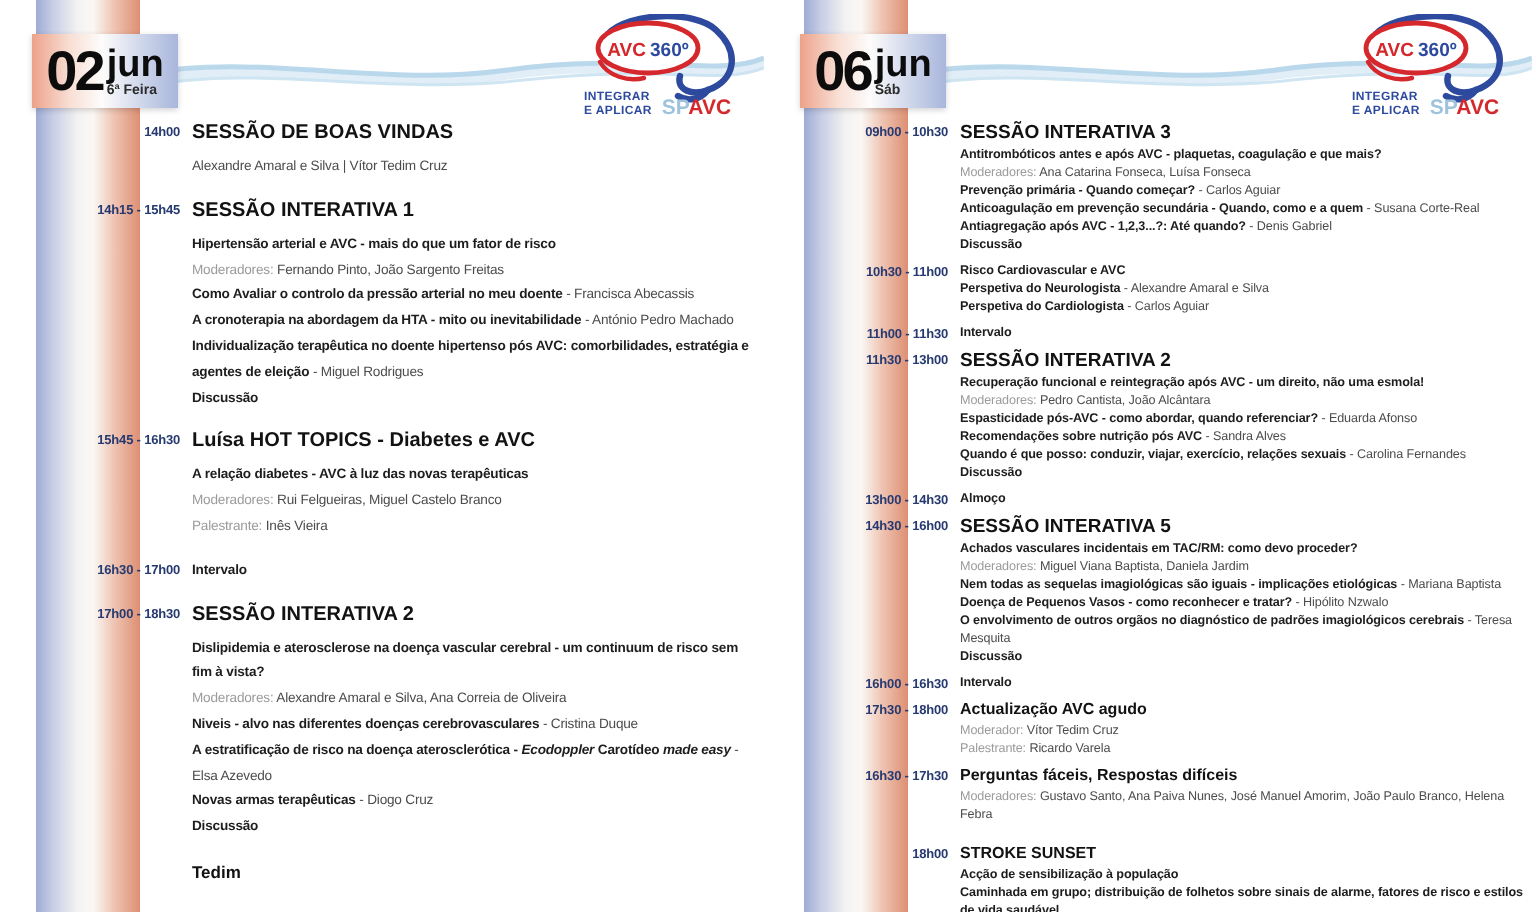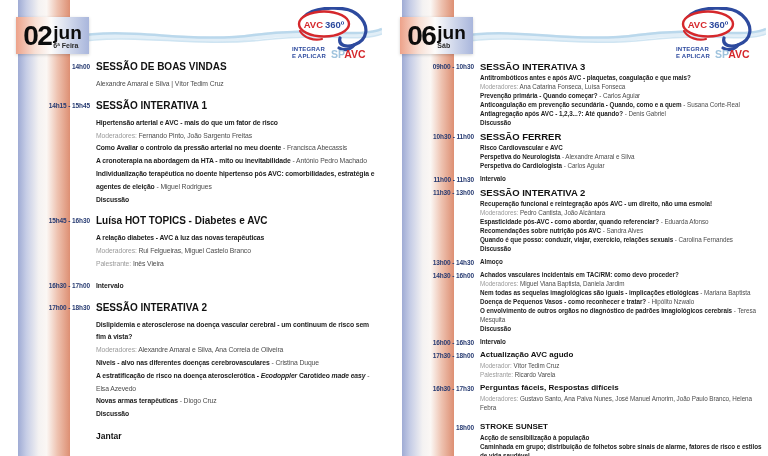--- a/index.html
+++ b/index.html
@@ -153,21 +153,21 @@
             <p class="line"><span class="sg-lbl">Moderadores: </span><span class="sg-n">Alexandre Amaral e Silva, Ana Correia de Oliveira</span></p>
             <p class="line"><span class="sg-b">Niveis - alvo nas diferentes doenças cerebrovasculares</span><span class="sg-n"> - Cristina Duque</span></p>
             <p class="line"><span class="sg-b">A estratificação de risco na doença aterosclerótica - </span><span class="sg-bi">Ecodoppler</span><span class="sg-b"> Carotídeo </span><span class="sg-bi">made easy</span><span class="sg-n"> - Elsa Azevedo</span></p>
             <p class="line"><span class="sg-b">Novas armas terapêuticas</span><span class="sg-n"> - Diogo Cruz</span></p>
             <p class="line"><span class="sg-b">Discussão</span></p>
           </div>
         </div>
         <div class="session">
           <div class="time"></div>
           <div class="body">
-            <h3 class="title sm">Jantar</h3>
+            <h3 class="title sm">Tedim</h3>
           </div>
         </div>
       </div>
     </section>
 
     <section class="day day--tight">
       <div class="band"></div>
 
       <svg class="wave" viewBox="0 0 310 28" preserveAspectRatio="none">
         <path d="M0 18 C 55 6, 115 24, 180 15 S 285 19, 310 9" fill="none" stroke="#d9eaf5" stroke-width="6" opacity="0.8"></path>
@@ -211,21 +211,20 @@
             <p class="line"><span class="sg-lbl">Moderadores: </span><span class="sg-n">Ana Catarina Fonseca, Luísa Fonseca</span></p>
             <p class="line"><span class="sg-b">Prevenção primária - Quando começar?</span><span class="sg-n"> - Carlos Aguiar</span></p>
             <p class="line"><span class="sg-b">Anticoagulação em prevenção secundária - Quando, como e a quem</span><span class="sg-n"> - Susana Corte-Real</span></p>
             <p class="line"><span class="sg-b">Antiagregação após AVC - 1,2,3...?: Até quando?</span><span class="sg-n"> - Denis Gabriel</span></p>
             <p class="line"><span class="sg-b">Discussão</span></p>
           </div>
         </div>
         <div class="session">
           <div class="time">10h30 - 11h00</div>
           <div class="body">
-            <h3 class="title">SESSÃO FERRER</h3>
             <p class="line"><span class="sg-b">Risco Cardiovascular e AVC</span></p>
             <p class="line"><span class="sg-b">Perspetiva do Neurologista</span><span class="sg-n"> - Alexandre Amaral e Silva</span></p>
             <p class="line"><span class="sg-b">Perspetiva do Cardiologista</span><span class="sg-n"> - Carlos Aguiar</span></p>
           </div>
         </div>
         <div class="session">
           <div class="time">11h00 - 11h30</div>
           <div class="body">
             <p class="line"><span class="sg-b">Intervalo</span></p>
           </div>
@@ -244,20 +243,21 @@
         </div>
         <div class="session">
           <div class="time">13h00 - 14h30</div>
           <div class="body">
             <p class="line"><span class="sg-b">Almoço</span></p>
           </div>
         </div>
         <div class="session">
           <div class="time">14h30 - 16h00</div>
           <div class="body">
+            <h3 class="title">SESSÃO INTERATIVA 5</h3>
             <p class="line"><span class="sg-b">Achados vasculares incidentais em TAC/RM: como devo proceder?</span></p>
             <p class="line"><span class="sg-lbl">Moderadores: </span><span class="sg-n">Miguel Viana Baptista, Daniela Jardim</span></p>
             <p class="line"><span class="sg-b">Nem todas as sequelas imagiológicas são iguais - implicações etiológicas</span><span class="sg-n"> - Mariana Baptista</span></p>
             <p class="line"><span class="sg-b">Doença de Pequenos Vasos - como reconhecer e tratar?</span><span class="sg-n"> - Hipólito Nzwalo</span></p>
             <p class="line"><span class="sg-b">O envolvimento de outros orgãos no diagnóstico de padrões imagiológicos cerebrais</span><span class="sg-n"> - Teresa Mesquita</span></p>
             <p class="line"><span class="sg-b">Discussão</span></p>
           </div>
         </div>
         <div class="session">
           <div class="time">16h00 - 16h30</div>

